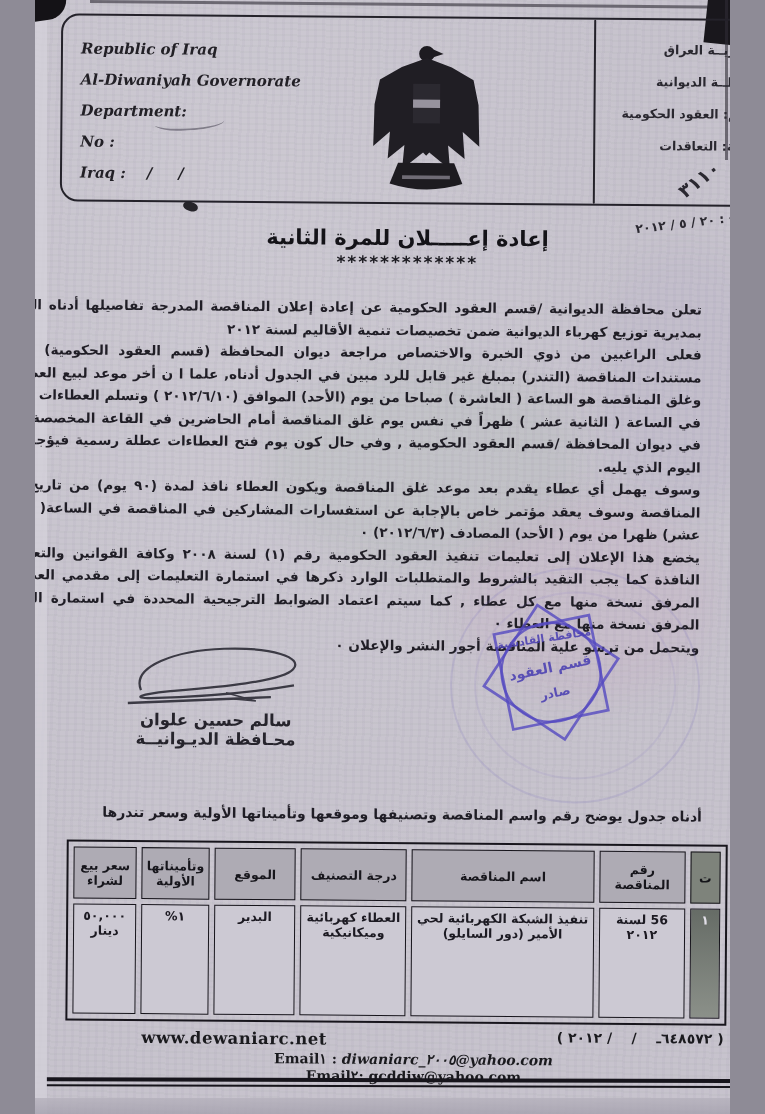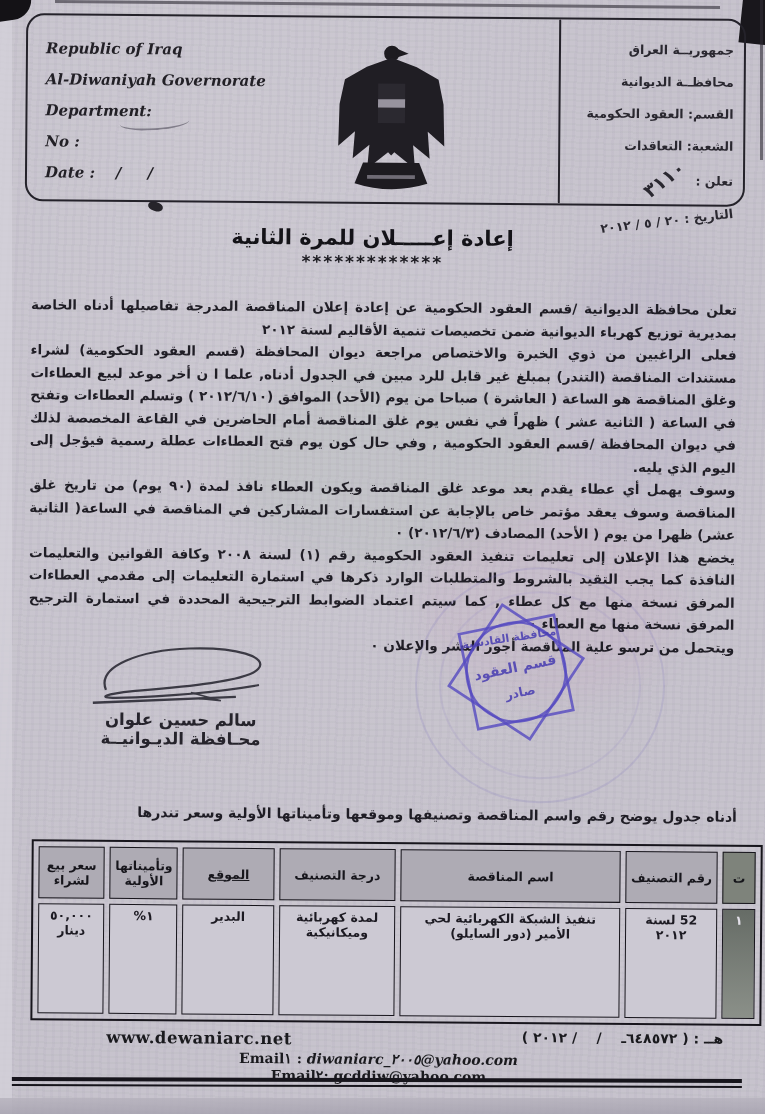--- a/index.html
+++ b/index.html
@@ -1,17 +1,17 @@
 <!DOCTYPE html>
 <html lang="ar"><head>
 <meta charset="utf-8">
 <style>
   html,body{margin:0;padding:0;background:#8e8b96;}
   .page{
-    position:relative;width:765px;height:1114px;margin:0 auto;overflow:hidden;
+    position:relative;width:695px;height:1114px;margin:0 auto;overflow:hidden;
     background:#c7c3cd;
     background-image:
       repeating-linear-gradient(92deg, rgba(110,92,142,.045) 0 3px, rgba(0,0,0,0) 3px 8px),
       repeating-linear-gradient(2deg, rgba(92,122,92,.04) 0 2px, rgba(0,0,0,0) 2px 6px),
       radial-gradient(ellipse at 30% 20%, rgba(255,255,255,.10), rgba(0,0,0,0) 60%);
     font-family:"DejaVu Sans",sans-serif;color:#1a1a1e;
   }
   .content{position:absolute;inset:0;transform:rotate(.45deg);}
   
   .smudge{position:absolute;border-radius:50%;filter:blur(16px);pointer-events:none;}
@@ -97,21 +97,21 @@
   <div class="content">
 
     <div class="lh-box">
       <div class="lh-divider"></div>
 
       <div class="lh-english">
         <div>Republic of Iraq</div>
         <div>Al-Diwaniyah Governorate</div>
         <div>Department:</div>
         <div>No :</div>
-        <div><span>Date :</span><span class="pre">    /     /</span></div>
+        <div><span>Iraq :</span><span class="pre">    /     /</span></div>
       </div>
       <div class="pen-scribble"></div>
 
       <div class="emblem">
         <svg width="132" height="156" viewBox="0 0 120 150" xmlns="http://www.w3.org/2000/svg">
           <circle cx="60" cy="11" r="7.5" fill="#1d1b20"></circle>
           <polygon points="64,6 76,11 64,15" fill="#1d1b20"></polygon>
           <polygon points="60,15 84,24 105,36 110,60 111,100 95,86 97,112 81,99 83,122 63,106 60,109 57,106 37,122 39,99 23,112 25,86 9,100 10,60 15,36 36,24" fill="#201e24"></polygon>
           <rect x="47" y="40" width="26" height="38" fill="#2b2930"></rect>
           <rect x="47" y="55" width="26" height="8" fill="#aaa6b2" opacity=".85"></rect>
@@ -167,34 +167,34 @@
       <div class="txt stamp-l2">قسم العقود</div>
       <div class="txt stamp-l3">صادر</div>
     </div>
 
     <div class="table-intro">أدناه جدول يوضح رقم واسم المناقصة وتصنيفها وموقعها وتأميناتها الأولية وسعر تندرها</div>
 
     <table class="tender">
       <thead>
         <tr>
           <th class="dark-h" style="width:24px;">ت</th>
-          <th style="width:86px;">رقم التصنيف</th>
+          <th style="width:86px;">رقم المناقصة</th>
           <th style="width:228px;">اسم المناقصة</th>
           <th style="width:112px;">درجة التصنيف</th>
-          <th style="width:86px;text-decoration:underline;">الموقع</th>
+          <th style="width:86px;">الموقع</th>
           <th style="width:58px;">وتأميناتها الأولية</th>
           <th style="width:58px;">سعر بيع لشراء</th>
         </tr>
       </thead>
       <tbody>
         <tr>
           <td class="dark-c">١</td>
-          <td>52 لسنة ٢٠١٢</td>
+          <td>56 لسنة ٢٠١٢</td>
           <td class="name-cell">تنفيذ الشبكة الكهربائية لحي الأمير (دور السايلو)</td>
-          <td>لمدة كهربائية وميكانيكية</td>
+          <td>العطاء كهربائية وميكانيكية</td>
           <td>البدير</td>
           <td>١%</td>
           <td>٥٠,٠٠٠ دينار</td>
         </tr>
       </tbody>
     </table>
 
     <div class="footer">
       <div class="footer-top">
         <span class="footer-site">www.dewaniarc.net</span>

